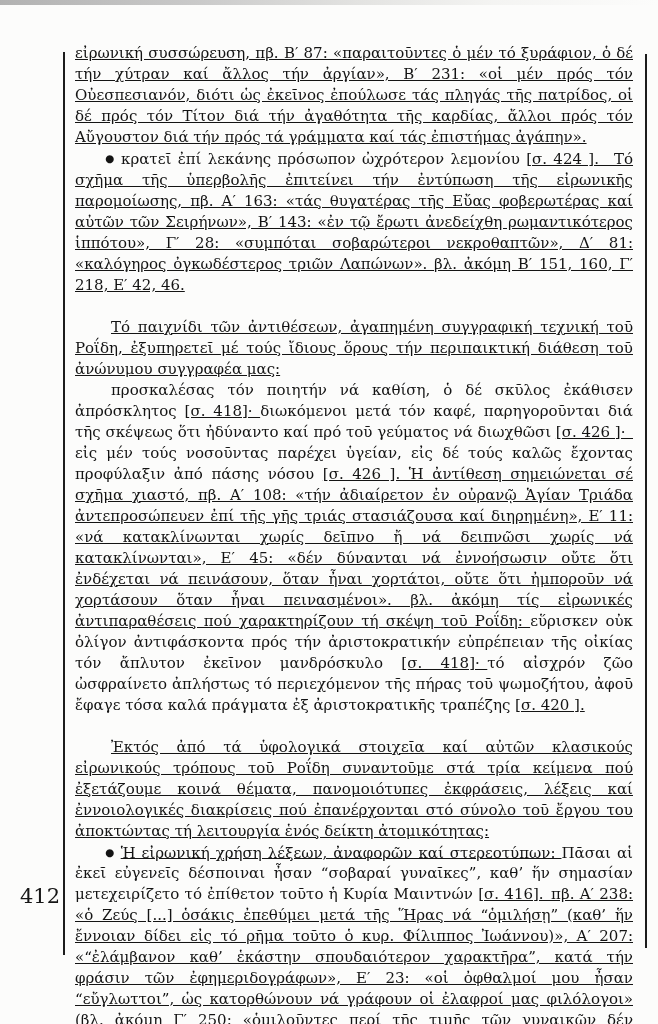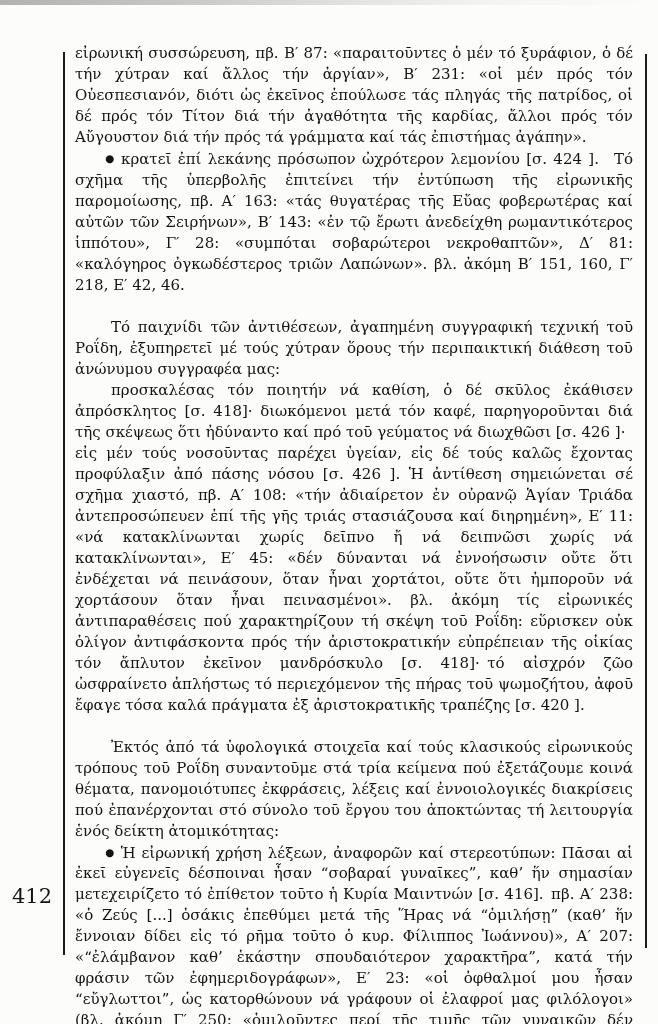--- a/index.html
+++ b/index.html
@@ -13,43 +13,43 @@
   }
   .scan-top{
     position:absolute;top:0;left:0;right:0;height:5px;
     background:linear-gradient(to right,#9f9f9f 0%,#bdbdbd 30%,#dddddb 55%,#f2f2f0 75%,rgba(250,250,248,0) 100%);
     opacity:.8;
   }
   .rule{position:absolute;width:2px;background:#1c1c1c;}
   .rule-left{left:63px;top:52px;height:903px;}
   .rule-right{left:645px;top:54px;height:894px;}
   .page-number{
-    position:absolute;left:12px;top:884px;width:36px;
+    position:absolute;left:20px;top:884px;width:36px;
     text-align:right;font-size:21px;color:#161616;
   }
   .text-column{
     position:absolute;left:75px;top:43px;width:558px;
     font-size:15px;line-height:21px;text-align:justify;
   }
   .blk{margin:0;text-indent:36px;}
   .blk.noindent{text-indent:0;}
   .blk.bullet{text-indent:30px;}
   .marker{font-size:10.5px;vertical-align:1.5px;}
   .it{}
-  .rm{font-style:normal;}
+  .rm{font-style:normal;text-decoration:underline;}
 </style>
 </head>
 <body>
 
 <div class="page">
   <div class="scan-top"></div>
   <div class="rule rule-left"></div>
   <div class="rule rule-right"></div>
   <div class="page-number">412</div>
   <div class="text-column">
       <p class="blk noindent"><span class="rm">εἰρωνική συσσώρευση, πβ. Β′ 87: «παραιτοῦντες ὁ μέν τό ξυράφιον, ὁ δέ τήν χύτραν καί ἄλλος τήν ἀργίαν», Β′ 231: «οἱ μέν πρός τόν Οὐεσπεσιανόν, διότι ὡς ἐκεῖνος ἐπούλωσε τάς πληγάς τῆς πατρίδος, οἱ δέ πρός τόν Τίτον διά τήν ἀγαθότητα τῆς καρδίας, ἄλλοι πρός τόν Αὔγουστον διά τήν πρός τά γράμματα καί τάς ἐπιστήμας ἀγάπην».</span></p>
       <p class="blk bullet" style="margin-bottom: 21px;"><span class="marker">● </span><span class="it">κρατεῖ ἐπί λεκάνης πρόσωπον ὠχρότερον λεμονίου </span><span class="rm">[σ. 424 ]. Τό σχῆμα τῆς ὑπερβολῆς ἐπιτείνει τήν ἐντύπωση τῆς εἰρωνικῆς παρομοίωσης, πβ. Α′ 163: «τάς θυγατέρας τῆς Εὔας φοβερωτέρας καί αὐτῶν τῶν Σειρήνων», Β′ 143: «ἐν τῷ ἔρωτι ἀνεδείχθη ρωμαντικότερος ἱππότου», Γ′ 28: «συμπόται σοβαρώτεροι νεκροθαπτῶν», Δ′ 81: «καλόγηρος ὀγκωδέστερος τριῶν Λαπώνων». βλ. ἀκόμη Β′ 151, 160, Γ′ 218, Ε′ 42, 46.</span></p>
-      <p class="blk"><span class="rm">Τό παιχνίδι τῶν ἀντιθέσεων, ἀγαπημένη συγγραφική τεχνική τοῦ Ροΐδη, ἐξυπηρετεῖ μέ τούς χύτραν ὅρους τήν περιπαικτική διάθεση τοῦ ἀνώνυμου συγγραφέα μας:</span></p>
+      <p class="blk"><span class="rm">Τό παιχνίδι τῶν ἀντιθέσεων, ἀγαπημένη συγγραφική τεχνική τοῦ Ροΐδη, ἐξυπηρετεῖ μέ τούς ἴδιους ὅρους τήν περιπαικτική διάθεση τοῦ ἀνώνυμου συγγραφέα μας:</span></p>
       <p class="blk" style="margin-bottom: 21px;"><span class="it">προσκαλέσας τόν ποιητήν νά καθίση, ὁ δέ σκῦλος ἐκάθισεν ἀπρόσκλητος </span><span class="rm">[σ. 418]· </span><span class="it">διωκόμενοι μετά τόν καφέ, παρηγοροῦνται διά τῆς σκέψεως ὅτι ἠδύναντο καί πρό τοῦ γεύματος νά διωχθῶσι </span><span class="rm">[σ. 426 ]· </span><span class="it">εἰς μέν τούς νοσοῦντας παρέχει ὑγείαν, εἰς δέ τούς καλῶς ἔχοντας προφύλαξιν ἀπό πάσης νόσου </span><span class="rm">[σ. 426 ]. Ἡ ἀντίθεση σημειώνεται σέ σχῆμα χιαστό, πβ. Α′ 108: «τήν ἀδιαίρετον ἐν οὐρανῷ Ἁγίαν Τριάδα ἀντεπροσώπευεν ἐπί τῆς γῆς τριάς στασιάζουσα καί διηρημένη», Ε′ 11: «νά κατακλίνωνται χωρίς δεῖπνο ἤ νά δειπνῶσι χωρίς νά κατακλίνωνται», Ε′ 45: «δέν δύνανται νά ἐννοήσωσιν οὔτε ὅτι ἐνδέχεται νά πεινάσουν, ὅταν ἦναι χορτάτοι, οὔτε ὅτι ἠμποροῦν νά χορτάσουν ὅταν ἦναι πεινασμένοι». βλ. ἀκόμη τίς εἰρωνικές ἀντιπαραθέσεις πού χαρακτηρίζουν τή σκέψη τοῦ Ροΐδη: </span><span class="it">εὕρισκεν οὐκ ὀλίγον ἀντιφάσκοντα πρός τήν ἀριστοκρατικήν εὐπρέπειαν τῆς οἰκίας τόν ἄπλυτον ἐκεῖνον μανδρόσκυλο </span><span class="rm">[σ. 418]· </span><span class="it">τό αἰσχρόν ζῶο ὠσφραίνετο ἀπλήστως τό περιεχόμενον τῆς πήρας τοῦ ψωμοζήτου, ἀφοῦ ἔφαγε τόσα καλά πράγματα ἐξ ἀριστοκρατικῆς τραπέζης </span><span class="rm">[σ. 420 ].</span></p>
-      <p class="blk"><span class="rm">Ἐκτός ἀπό τά ὑφολογικά στοιχεῖα καί τούς κλασικούς εἰρωνικούς τρόπους τοῦ Ροΐδη συναντοῦμε στά τρία κείμενα πού ἐξετάζουμε κοινά θέματα, πανομοιότυπες ἐκφράσεις, λέξεις καί ἐννοιολογικές διακρίσεις πού ἐπανέρχονται στό σύνολο τοῦ ἔργου του ἀποκτώντας τή λειτουργία ἑνός δείκτη ἀτομικότητας:</span></p>
+      <p class="blk"><span class="rm">Ἐκτός ἀπό τά ὑφολογικά στοιχεῖα καί αὐτῶν κλασικούς εἰρωνικούς τρόπους τοῦ Ροΐδη συναντοῦμε στά τρία κείμενα πού ἐξετάζουμε κοινά θέματα, πανομοιότυπες ἐκφράσεις, λέξεις καί ἐννοιολογικές διακρίσεις πού ἐπανέρχονται στό σύνολο τοῦ ἔργου του ἀποκτώντας τή λειτουργία ἑνός δείκτη ἀτομικότητας:</span></p>
       <p class="blk bullet"><span class="marker">● </span><span class="rm">Ἡ εἰρωνική χρήση λέξεων, ἀναφορῶν καί στερεοτύπων: </span><span class="it">Πᾶσαι αἱ ἐκεῖ εὐγενεῖς δέσποιναι ἦσαν “σοβαραί γυναῖκες”, καθ’ ἥν σημασίαν μετεχειρίζετο τό ἐπίθετον τοῦτο ἡ Κυρία Μαιντνών </span><span class="rm">[σ. 416]. πβ. Α′ 238: «ὁ Ζεύς [...] ὁσάκις ἐπεθύμει μετά τῆς Ἥρας νά “ὁμιλήσῃ” (καθ’ ἥν ἔννοιαν δίδει εἰς τό ρῆμα τοῦτο ὁ κυρ. Φίλιππος Ἰωάννου)», Α′ 207: «“ἐλάμβανον καθ’ ἑκάστην σπουδαιότερον χαρακτῆρα”, κατά τήν φράσιν τῶν ἐφημεριδογράφων», Ε′ 23: «οἱ ὀφθαλμοί μου ἦσαν “εὔγλωττοι”, ὡς κατορθώνουν νά γράφουν οἱ ἐλαφροί μας φιλόλογοι» (βλ. ἀκόμη Γ′ 250: «ὁμιλοῦντες περί τῆς τιμῆς τῶν γυναικῶν δέν μεταχειριζόμεθα τήν</span></p>
     </div>
 </div>
 
 </body></html>

